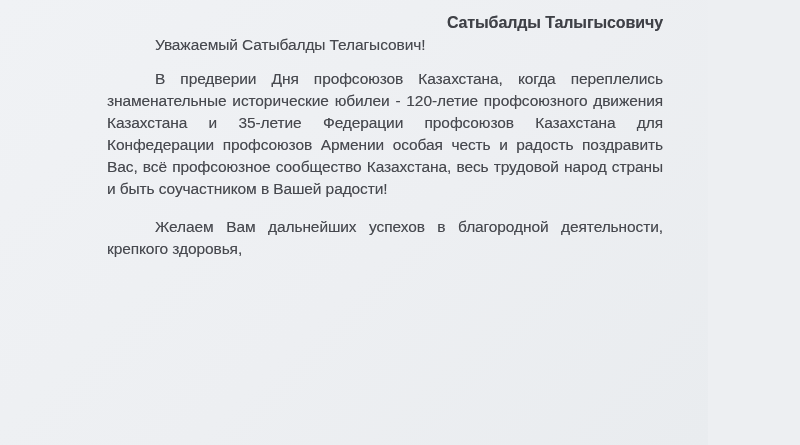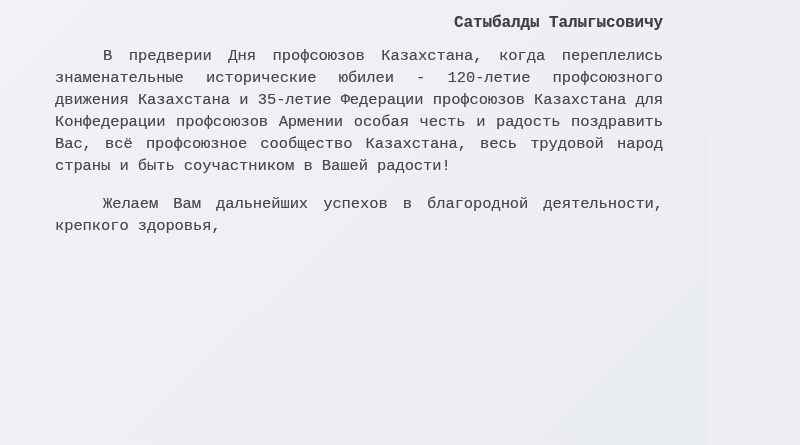--- a/index.html
+++ b/index.html
@@ -11,24 +11,23 @@
   }
   body {
     font-family: "Liberation Sans", "DejaVu Sans", sans-serif;
     background: #edeff2;
   }
   .page {
     position: relative;
     width: 708px;
     height: 445px;
     box-sizing: border-box;
-    padding: 12px 45px 0 55px;
+    padding: 12px 45px 0 107px;
     background: linear-gradient(135deg, #f0f2f5 0%, #edeff2 55%, #e9ecef 100%);
     overflow: hidden;
-    font-family: Liberation Mono, monospace;
   }
   .ink {
     color: #47494f;
     font-size: 15.5px;
     line-height: 22px;
     letter-spacing: -0.1px;
     text-shadow: 0 0 0.5px rgba(72,74,80,0.45);
   }
   .addressee {
     text-align: right;
@@ -51,20 +50,21 @@
   }
   p.body-par.first { margin-top: 11px; }
 </style>
 </head>
 <body>
 
 <div class="page">
   <div class="addressee ink">Сатыбалды Талыгысовичу</div>
 
 
+  <p class="salutation second ink">Уважаемый Сатыбалды Телагысович!</p>
 
   <p class="body-par first ink">В предверии Дня профсоюзов Казахстана, когда переплелись знаменательные исторические юбилеи - 120-летие профсоюзного движения Казахстана и 35-летие Федерации профсоюзов Казахстана для Конфедерации профсоюзов Армении особая честь и радость поздравить Вас, всё профсоюзное сообщество Казахстана, весь трудовой народ страны и быть соучастником в Вашей радости!</p>
 
 
 
 
   <p class="body-par ink">Желаем Вам дальнейших успехов в благородной деятельности, крепкого здоровья,</p>
 </div>
 
 </body></html>

